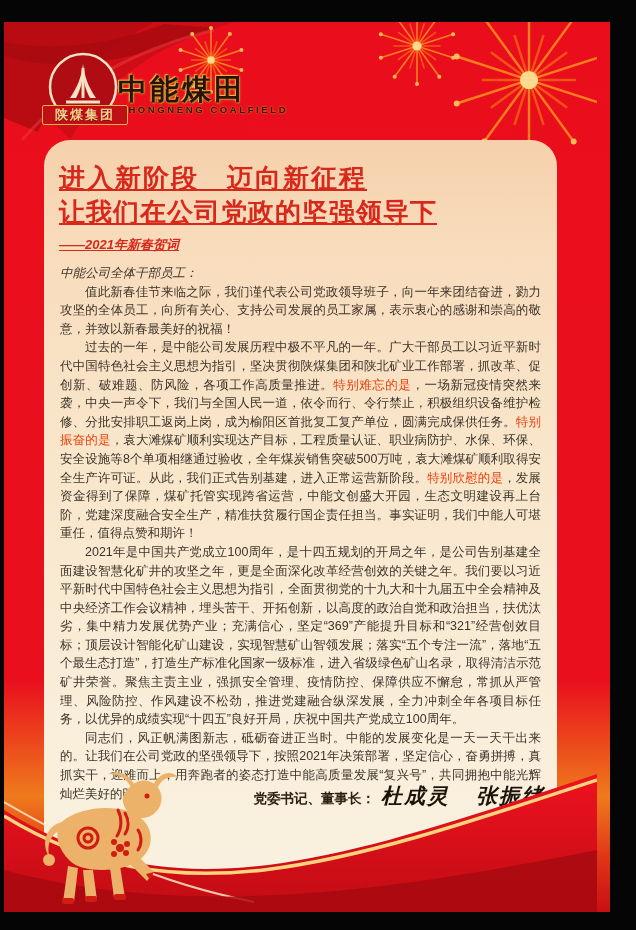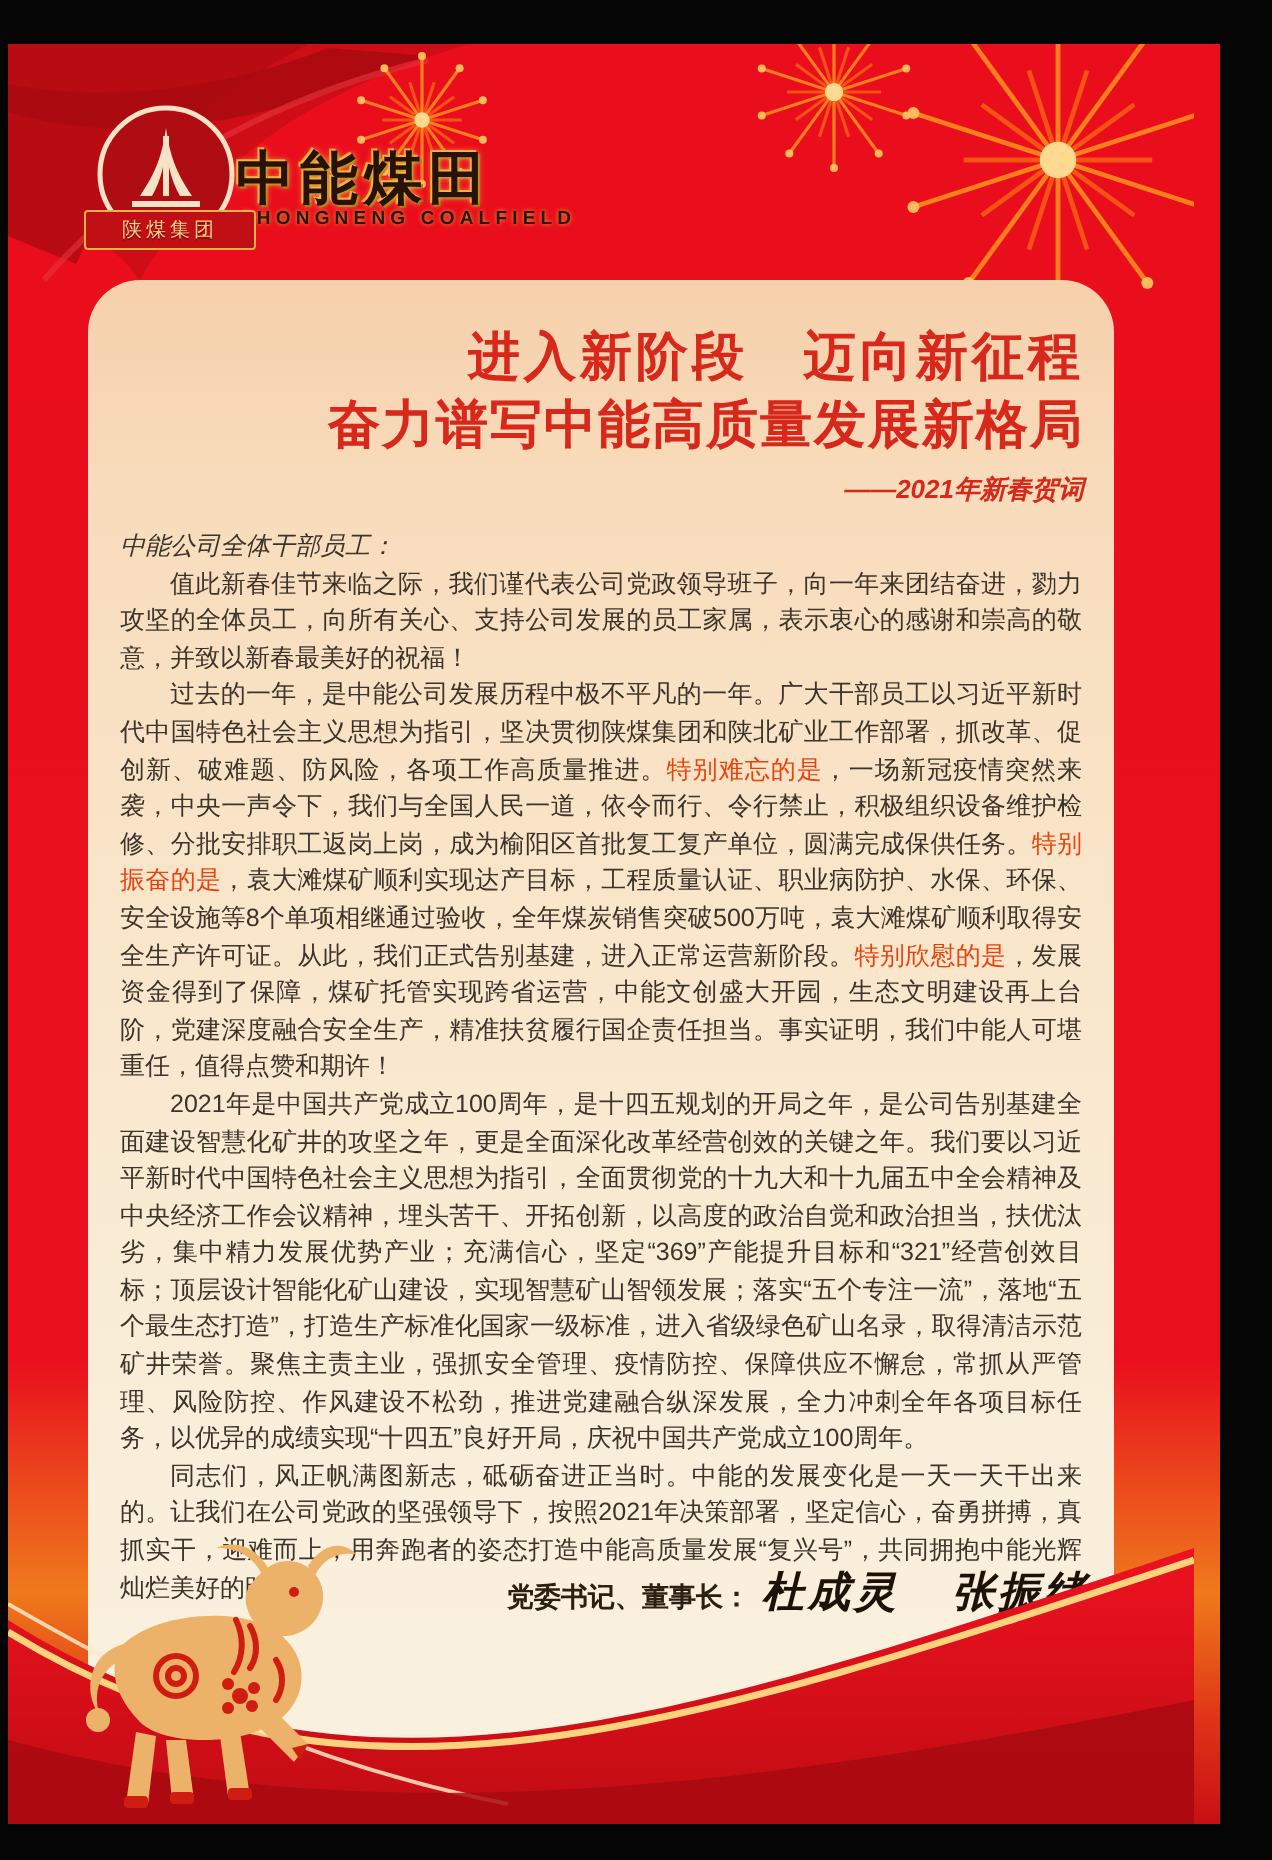--- a/index.html
+++ b/index.html
@@ -12,26 +12,26 @@
   .ribbon-svg,.fw-svg{position:absolute;left:0;top:0;width:593px;height:150px;pointer-events:none;}
   .logo-wrap{position:absolute;left:38px;top:30px;width:270px;height:84px;}
   .logo-circle{position:absolute;left:6px;top:0;width:70px;height:70px;}
   .logo-zh{position:absolute;left:76px;top:18px;font-size:29px;font-weight:800;color:#271205;
            letter-spacing:3px;white-space:nowrap;
            text-shadow:0 0 3px #ffc253,1px 1px 0 #9c6a00,-1px -1px 0 #e7a93a;}
   .logo-en{position:absolute;left:78px;top:52px;font-size:9.5px;font-weight:700;color:#2a1506;
            letter-spacing:2.6px;white-space:nowrap;text-shadow:0 0 2px #e7a93a;}
   .logo-banner{position:absolute;left:0px;top:53px;width:84px;height:18px;background:#c01015;
            border:1px solid #e7b14c;border-radius:2px;display:flex;align-items:center;justify-content:center;}
-  .logo-banner span{font-size:10px;font-weight:400;color:#f5d089;letter-spacing:2px;text-shadow:0 1px 0 #7a0a0c;}
+  .logo-banner span{font-size:13px;font-weight:700;color:#f5d089;letter-spacing:2px;text-shadow:0 1px 0 #7a0a0c;}
   
   .card{position:absolute;left:40px;top:118px;width:513px;height:762px;border-radius:26px;
         background:linear-gradient(180deg,#f6d0ab 0%,#f8dcbc 14%,#f9e6cb 42%,#f9eed9 75%,#f9f1e0 100%);
         box-sizing:border-box;padding:16px 15px 0 15px;}
-  .title-line{ text-align:right;color:#d7281b;font-weight:800;}
+  .title-line{ text-align:left;color:#d7281b;font-weight:800;text-decoration:underline;}
   .title-1{font-size:26px;letter-spacing:2px;line-height:33px;margin-top:6px;}
   .title-2{font-size:26px;letter-spacing:1px;line-height:35px;}
   .title-sub{font-size:13px;line-height:29px;font-style:italic;margin-bottom:5px;}
   .letter{margin:0 1px;color:#3c332a;font-size:12.5px;line-height:18.6px;text-align:justify;}
   .letter p{margin:0;text-indent:2em;}
   .letter p.salutation{text-indent:0;font-style:italic;}
   .letter .hl{color:#e8420e;}
   
   .sig-row{position:absolute;left:15px;right:12px;top:642px;display:flex;justify-content:flex-end;
            align-items:baseline;gap:26px;}
@@ -167,21 +167,21 @@
         <div class="logo-zh">中能煤田</div>
         <div class="logo-en">ZHONGNENG COALFIELD</div>
         <div class="logo-banner">
           <span>陕煤集团</span>
         </div>
       </div>
     </div>
 
     <div class="card">
       <div class="title-line title-1">进入新阶段　迈向新征程</div>
-      <div class="title-line title-2">奋力谱写中能高质量发展新格局</div>
+      <div class="title-line title-2">让我们在公司党政的坚强领导下</div>
       <div class="title-line title-sub">——2021年新春贺词</div>
 
       <div class="letter">
         <p class="salutation">中能公司全体干部员工：</p>
         <div id="letter-paragraphs">
             <p><span>值此新春佳节来临之际，我们谨代表公司党政领导班子，向一年来团结奋进，勠力攻坚的全体员工，向所有关心、支持公司发展的员工家属，表示衷心的感谢和崇高的敬意，并致以新春最美好的祝福！</span></p>
             <p><span>过去的一年，是中能公司发展历程中极不平凡的一年。广大干部员工以习近平新时代中国特色社会主义思想为指引，坚决贯彻陕煤集团和陕北矿业工作部署，抓改革、促创新、破难题、防风险，各项工作高质量推进。</span><span class="hl">特别难忘的是</span><span>，一场新冠疫情突然来袭，中央一声令下，我们与全国人民一道，依令而行、令行禁止，积极组织设备维护检修、分批安排职工返岗上岗，成为榆阳区首批复工复产单位，圆满完成保供任务。</span><span class="hl">特别振奋的是</span><span>，袁大滩煤矿顺利实现达产目标，工程质量认证、职业病防护、水保、环保、安全设施等8个单项相继通过验收，全年煤炭销售突破500万吨，袁大滩煤矿顺利取得安全生产许可证。从此，我们正式告别基建，进入正常运营新阶段。</span><span class="hl">特别欣慰的是</span><span>，发展资金得到了保障，煤矿托管实现跨省运营，中能文创盛大开园，生态文明建设再上台阶，党建深度融合安全生产，精准扶贫履行国企责任担当。事实证明，我们中能人可堪重任，值得点赞和期许！</span></p>
             <p><span>2021年是中国共产党成立100周年，是十四五规划的开局之年，是公司告别基建全面建设智慧化矿井的攻坚之年，更是全面深化改革经营创效的关键之年。我们要以习近平新时代中国特色社会主义思想为指引，全面贯彻党的十九大和十九届五中全会精神及中央经济工作会议精神，埋头苦干、开拓创新，以高度的政治自觉和政治担当，扶优汰劣，集中精力发展优势产业；充满信心，坚定“369”产能提升目标和“321”经营创效目标；顶层设计智能化矿山建设，实现智慧矿山智领发展；落实“五个专注一流”，落地“五个最生态打造”，打造生产标准化国家一级标准，进入省级绿色矿山名录，取得清洁示范矿井荣誉。聚焦主责主业，强抓安全管理、疫情防控、保障供应不懈怠，常抓从严管理、风险防控、作风建设不松劲，推进党建融合纵深发展，全力冲刺全年各项目标任务，以优异的成绩实现“十四五”良好开局，庆祝中国共产党成立100周年。</span></p>
             <p><span>同志们，风正帆满图新志，砥砺奋进正当时。中能的发展变化是一天一天干出来的。让我们在公司党政的坚强领导下，按照2021年决策部署，坚定信心，奋勇拼搏，真抓实干，迎难而上，用奔跑者的姿态打造中能高质量发展“复兴号”，共同拥抱中能光辉灿烂美好的明天！</span></p>
           </div>

